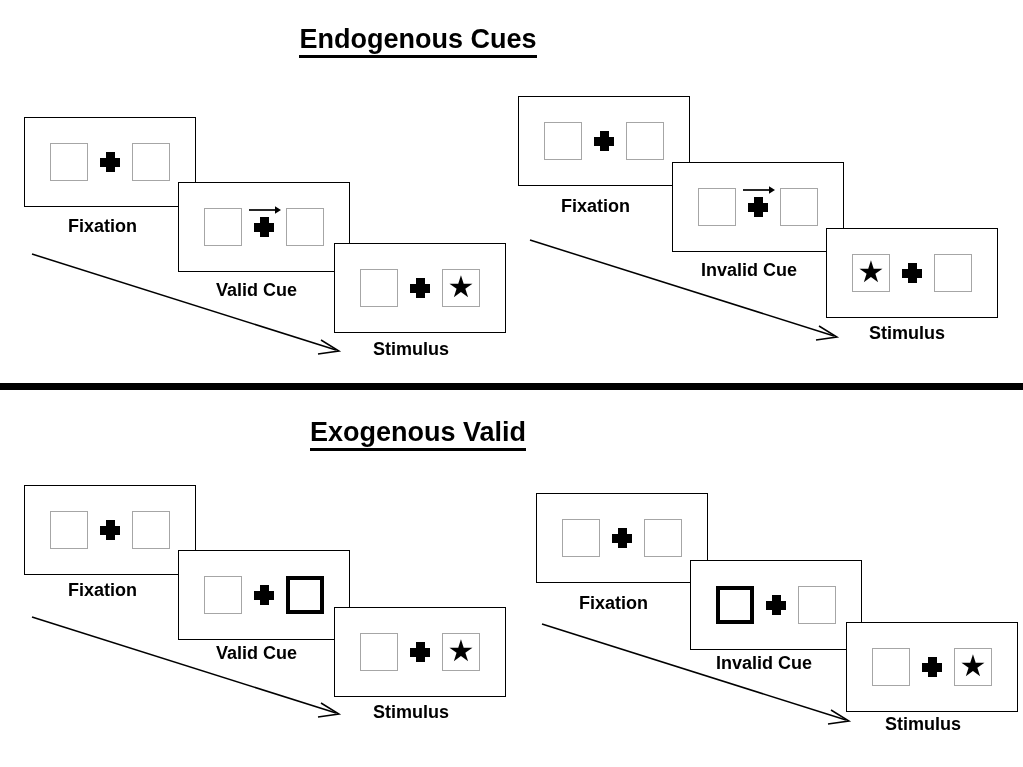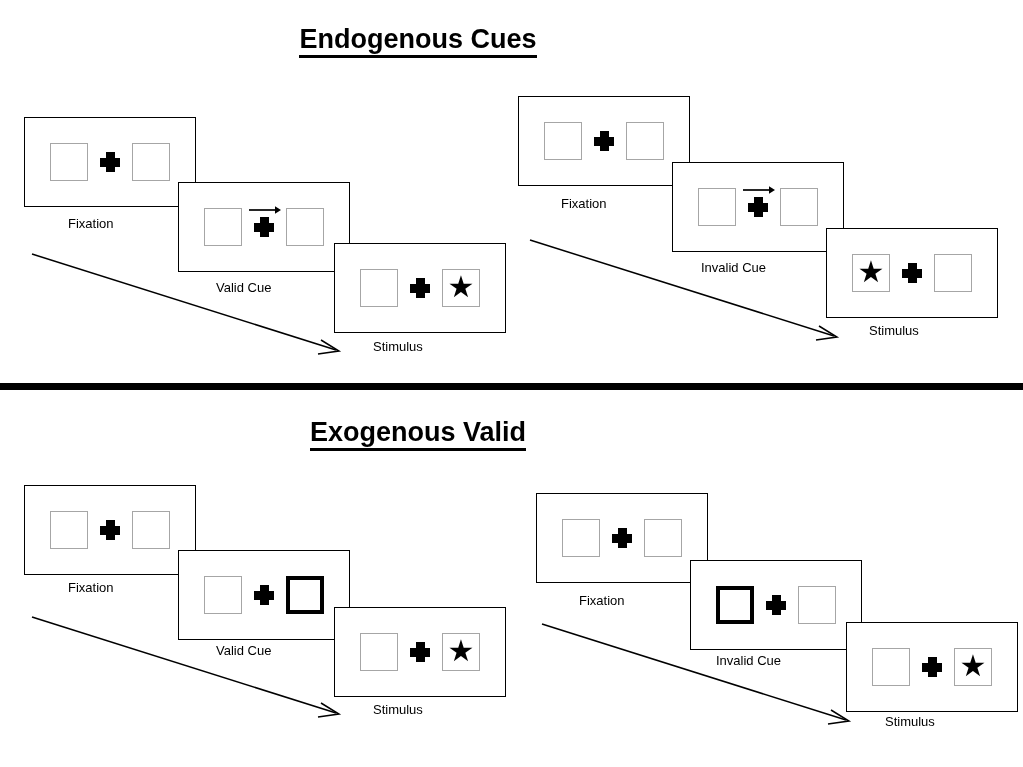--- a/index.html
+++ b/index.html
@@ -84,22 +84,22 @@
     position:absolute;
     left:50%;
     transform:translateX(-50%);
     top:1px;
     width:34px;height:10px;
   }
   .arrowcue svg{display:block;}
 
   .caption{
     position:absolute;
-    font-size:13px;
-    font-weight:normal;
+    font-size:18px;
+    font-weight:bold;
     white-space:nowrap;
   }
   .timearrow{
     position:absolute;
   }
   .timearrow svg{display:block;}
 </style>
 </head>
 <body>
 

